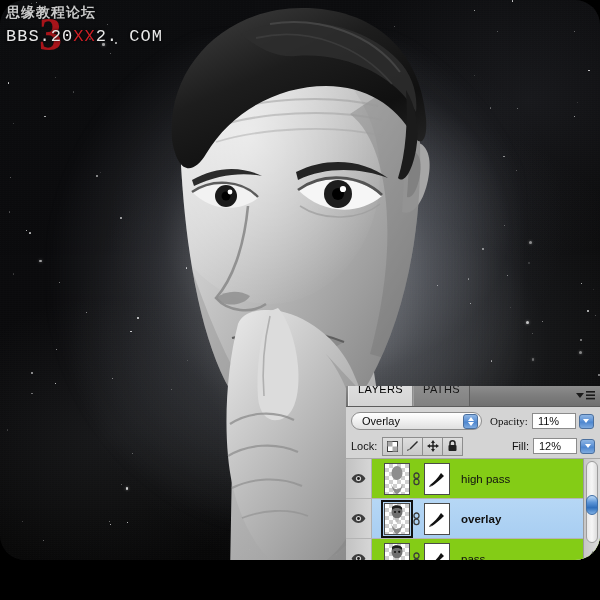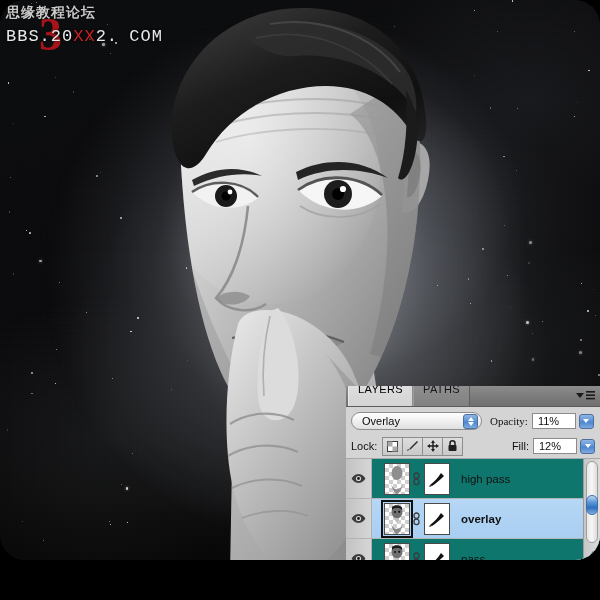--- a/index.html
+++ b/index.html
@@ -210,21 +210,21 @@
     height: 116px;
     background: #d0d0d0;
     overflow: hidden;
   }
   .layer-row {
     position: relative;
     display: flex;
     align-items: center;
     height: 39px;
     border-bottom: 1px solid #b4b4b4;
-    background: #0f766e;
+    background: #84cc16;
   }
   .layer-row.selected {
     background: linear-gradient(180deg,#b6d7f5 0%,#a8cef2 100%);
   }
   .eye-cell {
     width: 25px; height: 100%;
     display: flex; align-items: center; justify-content: center;
     border-right: 1px solid #b0b0b0;
     background: linear-gradient(90deg,#c2c2c2,#d6d6d6);
   }

